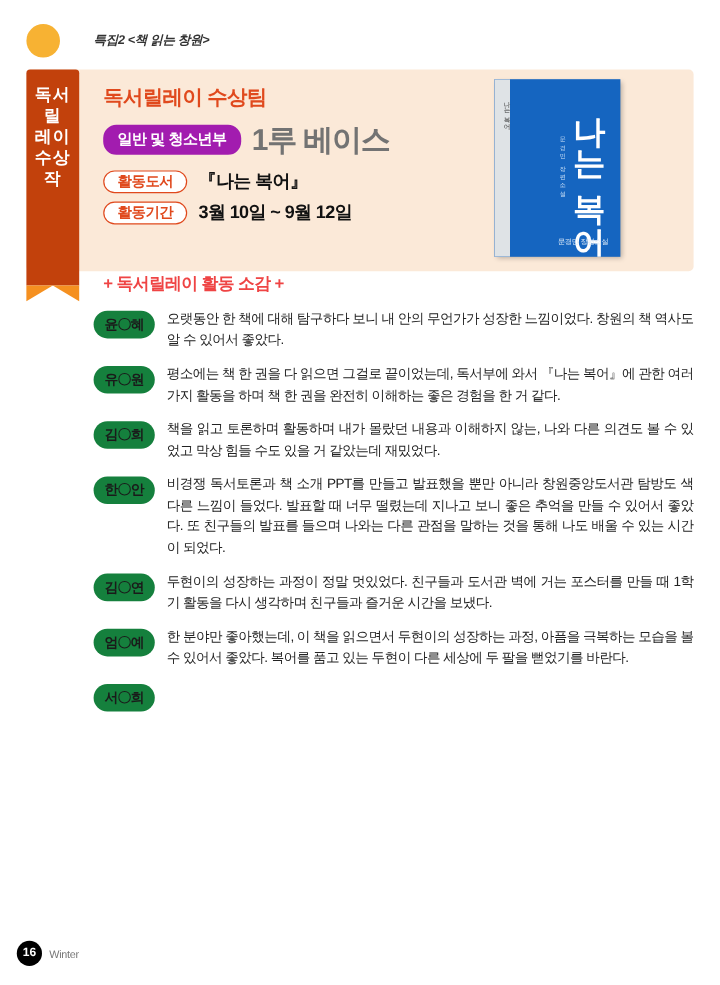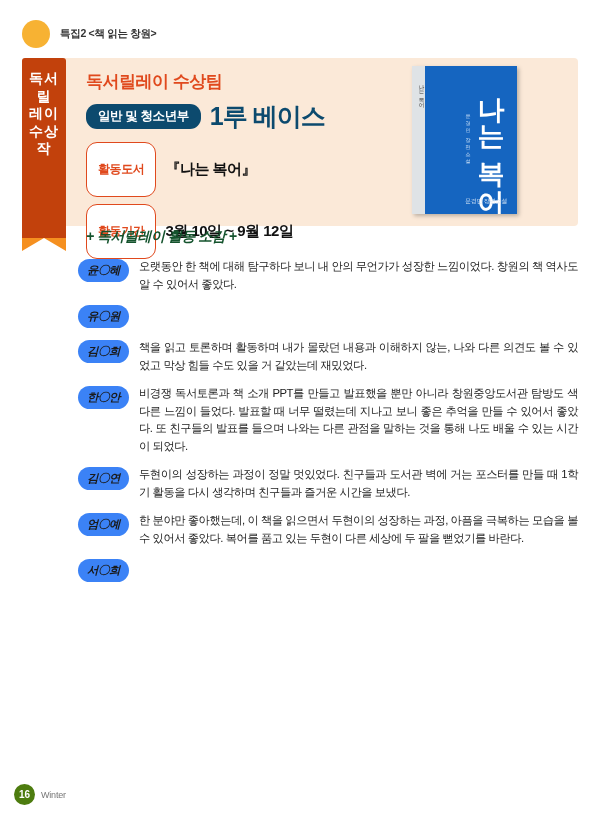--- a/index.html
+++ b/index.html
@@ -16,21 +16,22 @@
     position: relative;
   }
 
   
   .page-header {
     position: absolute;
     top: 20px;
     left: 22px;
     display: flex;
     align-items: center;
-    gap: 10px;
+    gap: 28px;
+    font-style: italic;
   }
   .header-dot {
     width: 28px;
     height: 28px;
     border-radius: 50%;
     background: #f7b233;
   }
   .header-title {
     font-size: 10.5px;
     font-weight: bold;
@@ -96,49 +97,49 @@
     letter-spacing: -0.5px;
     margin-bottom: 7px;
   }
   .row-cat {
     display: flex;
     align-items: center;
     gap: 9px;
     margin-bottom: 9px;
   }
   .pill {
-    background: #0c4a6e;
+    background: #a21caf;
     color: #fff;
     font-size: 12.5px;
     font-weight: bold;
     border-radius: 11px;
     padding: 4px 12px;
     white-space: nowrap;
     letter-spacing: -0.4px;
   }
   .team-name {
     font-size: 25px;
     font-weight: bold;
-    color: #0c4a6e;
+    color: #737373;
     letter-spacing: -1px;
   }
   .row-info {
     display: flex;
     align-items: center;
     gap: 9px;
     margin-bottom: 7px;
   }
   .pill-outline {
     border: 1.6px solid #e0491d;
     background: #fff;
     color: #e0491d;
     font-size: 12px;
     font-weight: bold;
     border-radius: 11px;
-    padding: 18px 11px;
+    padding: 0 11px;
     white-space: nowrap;
     letter-spacing: -0.4px;
   }
   .info-value {
     font-size: 15px;
     font-weight: bold;
     color: #111;
     letter-spacing: -0.5px;
   }
 
@@ -199,50 +200,48 @@
     letter-spacing: -0.2px;
   }
 
   
   .section-heading {
     position: absolute;
     top: 228px;
     left: 86px;
     font-size: 14px;
     font-weight: bold;
-    color: #14532d;
+    color: #ef4444;
     letter-spacing: -0.5px;
-    font-style: italic;
   }
 
   
   .comments {
     position: absolute;
     top: 258px;
     left: 78px;
     width: 500px;
   }
   .comment {
     display: flex;
     align-items: flex-start;
     gap: 10px;
     margin-bottom: 11px;
   }
   .name-tag {
     flex: 0 0 auto;
-    background: #3b82f6;
+    background: #15803d;
     color: #1a1a1a;
     font-size: 11.5px;
     font-weight: bold;
     border-radius: 12px;
     padding: 4px 9px;
     white-space: nowrap;
     letter-spacing: -0.5px;
     margin-top: 1px;
-    font-style: italic;
   }
   .comment-text {
     font-size: 11.3px;
     line-height: 1.55;
     color: #222;
     letter-spacing: -0.45px;
     text-align: justify;
   }
 
   
@@ -251,21 +250,21 @@
     left: 14px;
     bottom: 16px;
     display: flex;
     align-items: center;
     gap: 6px;
   }
   .page-badge {
     width: 21px;
     height: 21px;
     border-radius: 50%;
-    background: #4d7c0f;
+    background: #000000;
     color: #fff;
     font-size: 10px;
     font-weight: bold;
     display: flex;
     align-items: center;
     justify-content: center;
   }
   .footer-text {
     font-size: 9px;
     color: #777;
@@ -321,20 +320,21 @@
 <div class="comments">
 
   <div class="comment">
     <span class="name-tag">윤〇혜</span>
     <span class="comment-text">오랫동안 한 책에 대해 탐구하다 보니 내 안의 무언가가 성장한 느낌이었다. 창원의 책 역사도 알 수 있어서 좋았다.</span>
   </div>
 
 
   <div class="comment">
     <span class="name-tag">유〇원</span>
+    <span class="comment-text">평소에는 책 한 권을 다 읽으면 그걸로 끝이었는데, 독서부에 와서 『나는 복어』에 관한 여러 가지 활동을 하며 책 한 권을 완전히 이해하는 좋은 경험을 한 거 같다.</span>
   </div>
 
   <div class="comment">
     <span class="name-tag">김〇희</span>
     <span class="comment-text">책을 읽고 토론하며 활동하며 내가 몰랐던 내용과 이해하지 않는, 나와 다른 의견도 볼 수 있었고 막상 힘들 수도 있을 거 같았는데 재밌었다.</span>
   </div>
 
   <div class="comment">
     <span class="name-tag">한〇안</span>
     <span class="comment-text">비경쟁 독서토론과 책 소개 PPT를 만들고 발표했을 뿐만 아니라 창원중앙도서관 탐방도 색다른 느낌이 들었다. 발표할 때 너무 떨렸는데 지나고 보니 좋은 추억을 만들 수 있어서 좋았다. 또 친구들의 발표를 들으며 나와는 다른 관점을 말하는 것을 통해 나도 배울 수 있는 시간이 되었다.</span>

